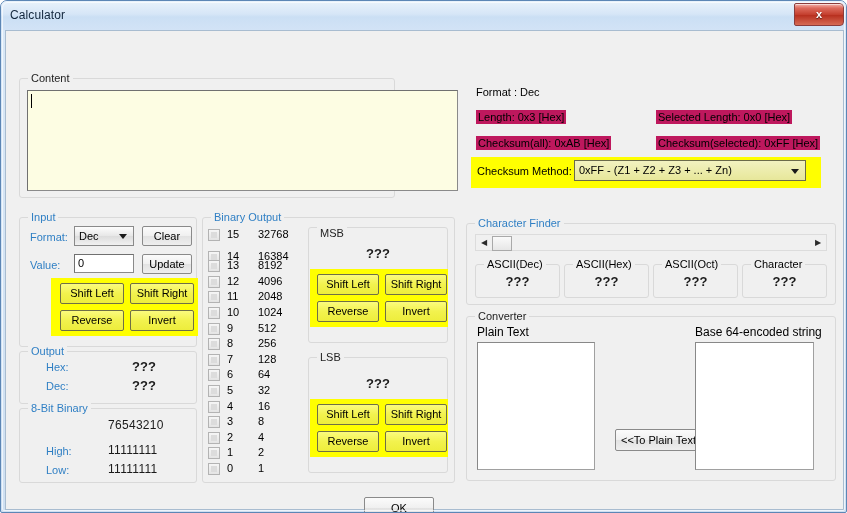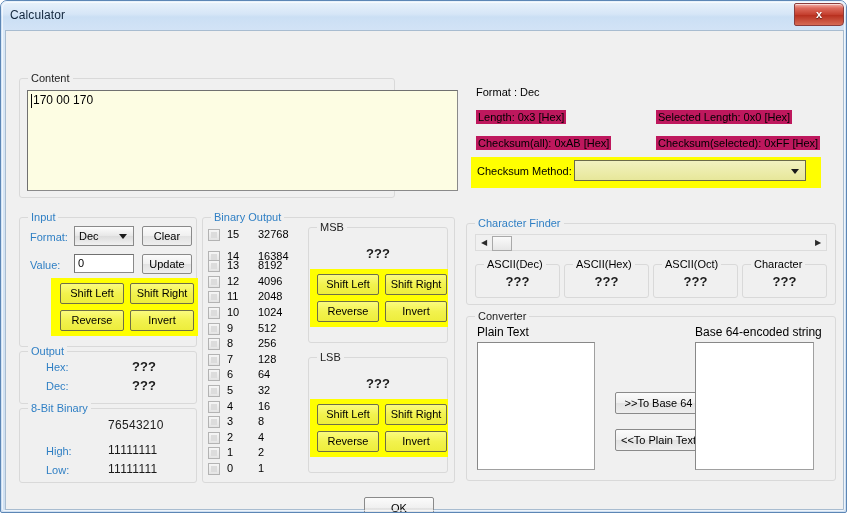--- a/index.html
+++ b/index.html
@@ -348,34 +348,34 @@
     <div class="title-text">Calculator</div>
     <div class="close-btn">x</div>
   </div>
 
   <div class="client">
 
     <div class="group" id="content-box">
       <span class="glabel dark" style="color:#222;">Content</span>
       <div class="textbox-yellow">
         <span class="caret-line"></span>
-        <div class="tb-text">170 00 170</div>
       </div>
     </div>
 
     <div id="yellow-band"></div>
 
     <div id="format-panel">
       <div class="fmt-line" style="left:5px; top:5px;">Format : Dec</div>
       <div class="fmt-line" style="left:5px; top:30px;"><span class="fmt-hl">Length:  0x3 [Hex]</span></div>
       <div class="fmt-line" style="left:185px; top:30px;"><span class="fmt-hl">Selected Length:  0x0 [Hex]</span></div>
       <div class="fmt-line" style="left:5px; top:56px;"><span class="fmt-hl">Checksum(all):  0xAB [Hex]</span></div>
       <div class="fmt-line" style="left:185px; top:56px;"><span class="fmt-hl">Checksum(selected):  0xFF [Hex]</span></div>
       <div class="fmt-line" style="left:6px; top:84px;">Checksum Method:</div>
       <div class="combo" style="left:103px; top:79px; width:232px; height:21px;">
+        <span>0xFF - (Z1 + Z2 + Z3 + ... + Zn)</span>
         <span class="arrow"></span>
       </div>
     </div>
 
     <div class="group" id="input-group">
       <span class="glabel">Input</span>
 
       <span class="lbl-blue" style="left:10px; top:13px;">Format:</span>
       <div class="combo grey" style="left:54px; top:8px; width:60px; height:20px;">
         <span>Dec</span>
@@ -492,21 +492,21 @@
           <div class="bit-row" style="top: 243px;">
             <span class="chk"></span>
             <span class="bit-idx">0</span>
             <span class="bit-val">1</span>
           </div>
         </div>
 
     </div>
 
     <div class="group" id="msb-group">
-      <span class="glabel dark" style="color:#222;">MSB</span>
+      <span class="glabel dark" style="color:#222;margin-top:6px;">MSB</span>
       <span class="qmark" style="top:18px;">???</span>
       <div class="yellow-zone" style="left:1px; top:41px; width:138px; height:58px;"></div>
       <div class="btn yellow" style="left:8px; top:46px; width:62px; height:21px;">Shift Left</div>
       <div class="btn yellow" style="left:76px; top:46px; width:62px; height:21px;">Shift Right</div>
       <div class="btn yellow" style="left:8px; top:73px; width:62px; height:21px;">Reverse</div>
       <div class="btn yellow" style="left:76px; top:73px; width:62px; height:21px;">Invert</div>
     </div>
 
     <div class="group" id="lsb-group">
       <span class="glabel dark" style="color:#222;">LSB</span>
@@ -546,21 +546,20 @@
           </div>
         </div>
     </div>
 
     <div class="group" id="converter-group">
       <span class="glabel dark" style="color:#222;">Converter</span>
 
       <span class="lbl-black" style="left:10px; top:8px; font-size:12px;">Plain Text</span>
       <div class="plain-box" style="left:10px; top:25px; width:118px; height:128px;"></div>
 
-      <div class="btn" style="left:148px; top:75px; width:87px; height:22px;">&gt;&gt;To Base 64</div>
       <div class="btn" style="left:148px; top:112px; width:87px; height:22px;">&lt;&lt;To Plain Text</div>
 
       <span class="lbl-black" style="left:228px; top:8px; font-size:12px;text-align:right;">Base 64-encoded string</span>
       <div class="plain-box" style="left:228px; top:25px; width:119px; height:128px;"></div>
     </div>
 
     <div class="btn" id="ok-button">OK</div>
 
   </div>
 </div>

